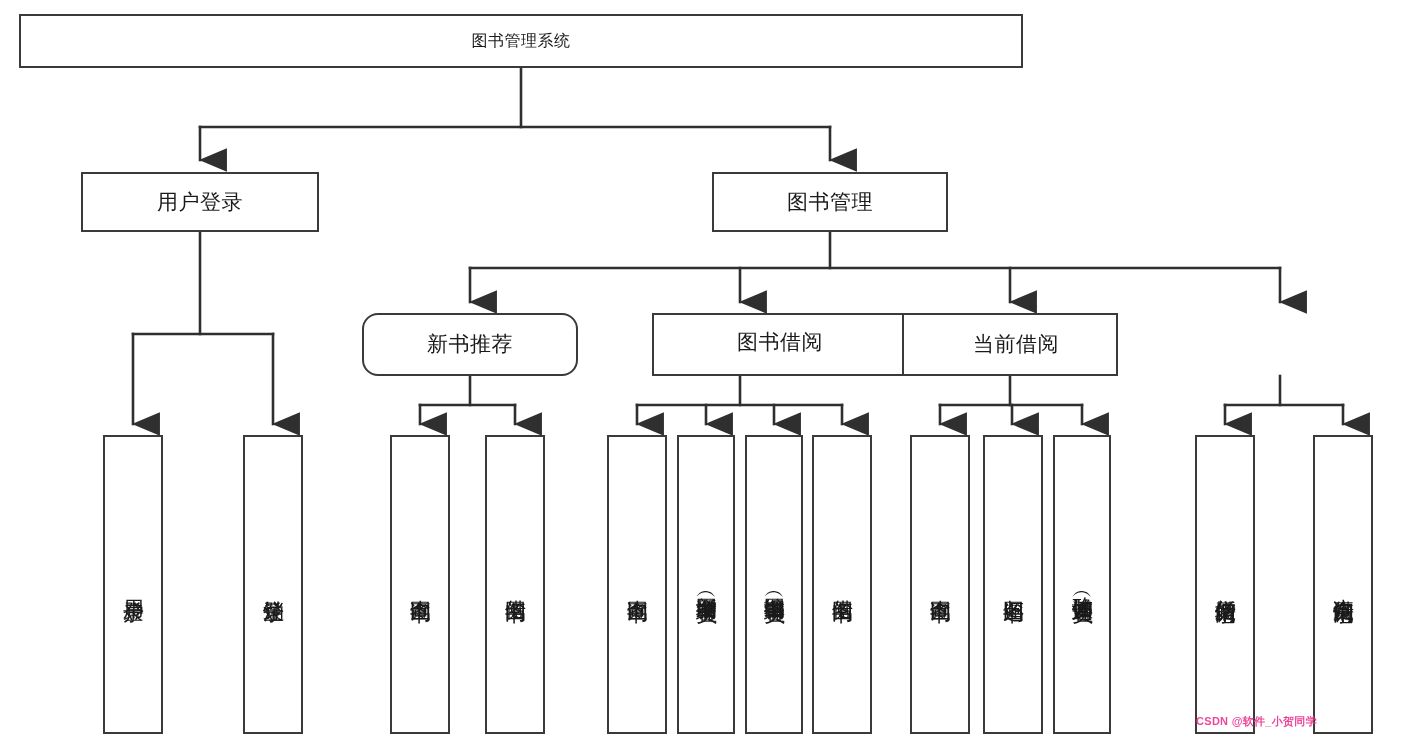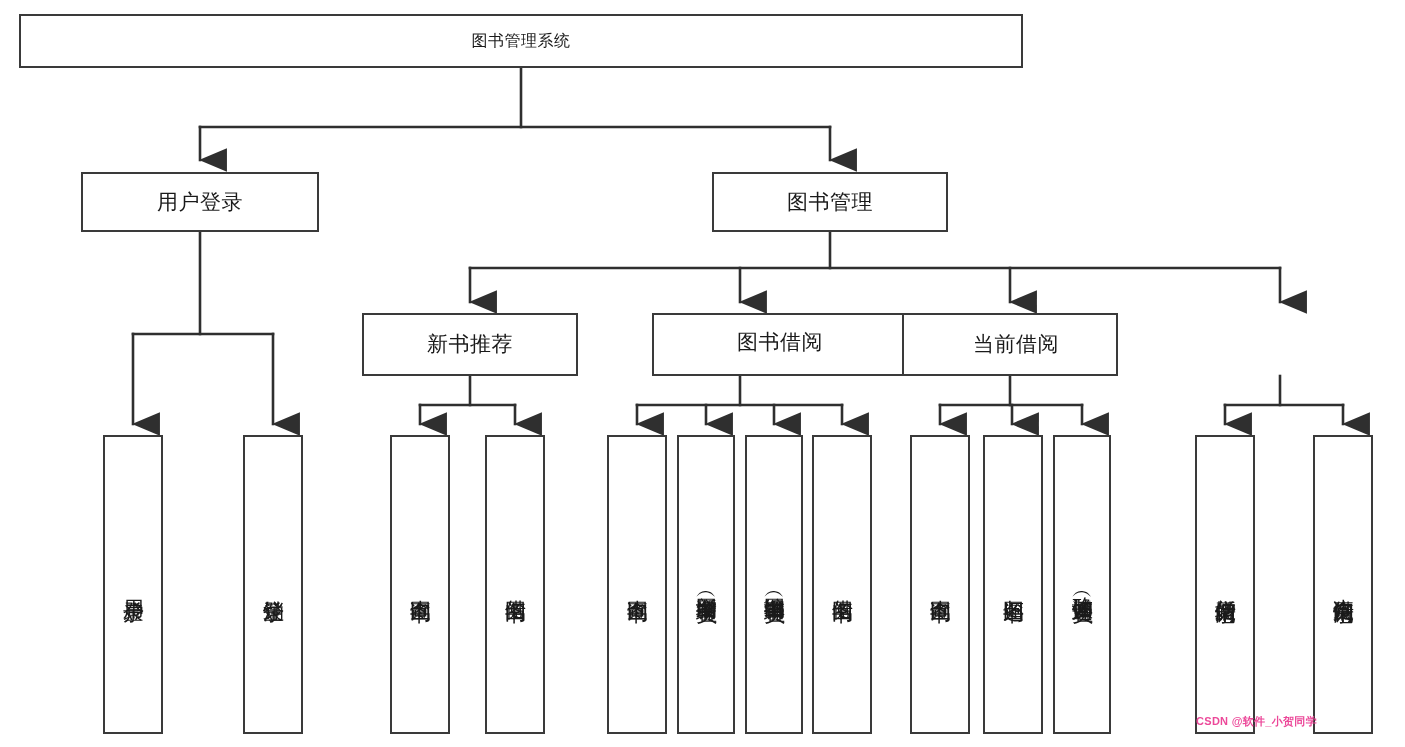--- a/index.html
+++ b/index.html
@@ -132,21 +132,21 @@
     <span class="label">图书管理系统</span>
   </div>
 
   <div class="node l1" style="left:81px; top:172px; width:238px; height:60px;">
     <span class="label">用户登录</span>
   </div>
   <div class="node l1" style="left:712px; top:172px; width:236px; height:60px;">
     <span class="label">图书管理</span>
   </div>
 
-  <div class="node l2" style="left:362px; top:313px; width:216px; height:63px;">
+  <div class="node l2" style="left:362px; top:313px; width:216px; height:63px;border-radius:16px;">
     <span class="label">新书推荐</span>
   </div>
   <div class="node l2" style="left:652px; top:313px; width:256px; height:63px;font-family:Liberation Mono, monospace;">
     <span class="label">图书借阅</span>
   </div>
   <div class="node l2" style="left:902px; top:313px; width:216px; height:63px;padding-left:12px;">
     <span class="label">当前借阅</span>
   </div>
 
   <div class="node leaf" style="left:103px; top:435px; width:60px; height:299px;">

